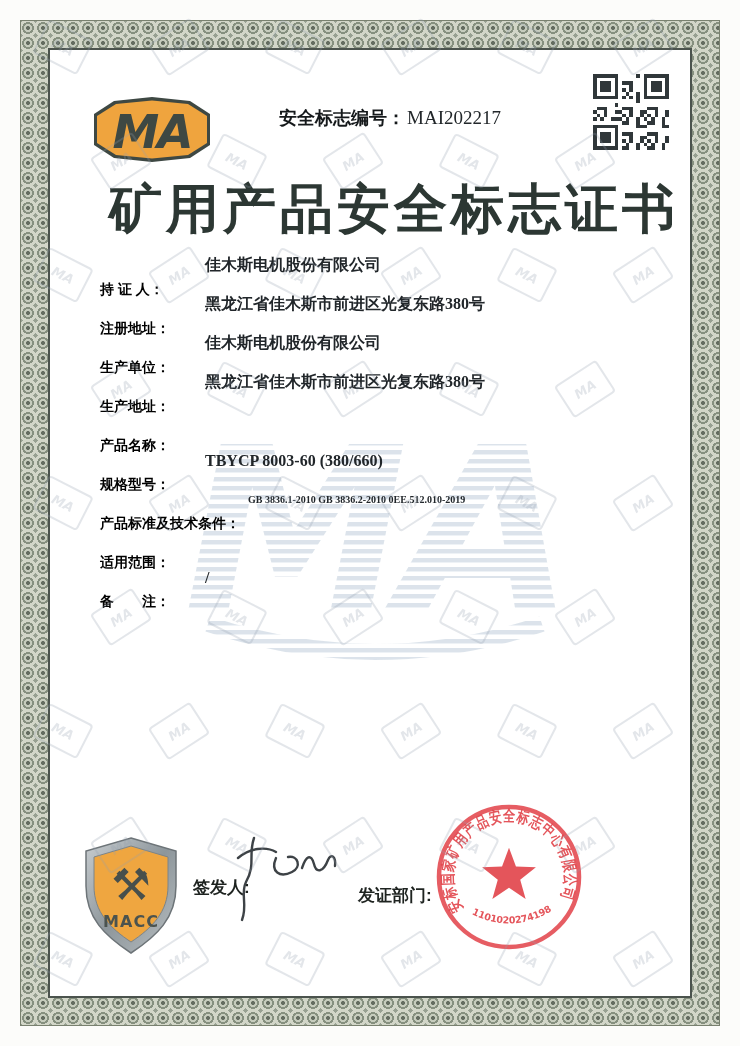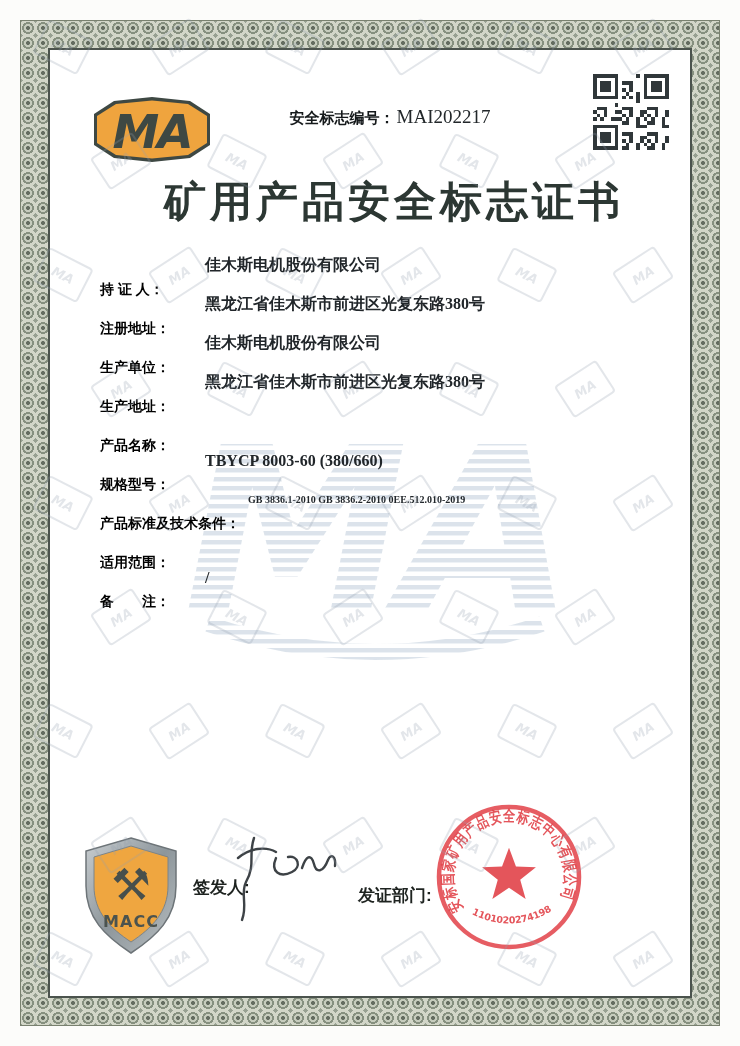--- a/index.html
+++ b/index.html
@@ -23,26 +23,26 @@
   #wm-layer{position:absolute;inset:0;pointer-events:none;}
   .wm{
     position:absolute;width:46px;height:34px;border:2px solid rgba(145,158,172,.26);
     border-radius:4px;display:flex;align-items:center;justify-content:center;
     font:italic 700 13px "DejaVu Sans",sans-serif;color:rgba(145,158,172,.26);
   }
   .big-watermark{position:absolute;left:130px;top:362px;opacity:.9;pointer-events:none;}
   
   .ma-badge{position:absolute;left:42px;top:46px;}
   .cert-no-line{position:absolute;left:150px;top:56px;width:380px;text-align:center;white-space:nowrap;}
-  .cert-no-label{font-size:15px;font-weight:700;color:#15191b;}
+  .cert-no-label{font-size:18px;font-weight:700;color:#15191b;}
   .cert-no-value{font-family:"Liberation Serif","DejaVu Serif",serif;font-size:19px;color:#22272a;margin-left:2px;}
   .qr{position:absolute;left:543px;top:24px;}
   .title{
     position:absolute;left:0;right:0;top:124px;text-align:center;
-    font-size:42px;font-weight:800;letter-spacing:4px;color:#2c3733;
+    font-size:53px;font-weight:800;letter-spacing:4px;color:#2c3733;
     font-family:"Liberation Serif","DejaVu Serif",serif;
     padding-left:48px;
   }
   
   .rows{position:absolute;left:50px;right:16px;top:196px;}
   .row{height:39px;display:flex;align-items:center;position:relative;white-space:nowrap;}
   .row .label{font-size:14px;font-weight:700;color:#000000;min-width:105px;margin-top:48px;}
   .row .value{font-family:"Liberation Serif","DejaVu Serif",serif;font-weight:600;font-size:16px;color:#21262a;}
   .row .value.std{font-size:10px;}
   .row .label.long{min-width:0;margin-right:8px;}

